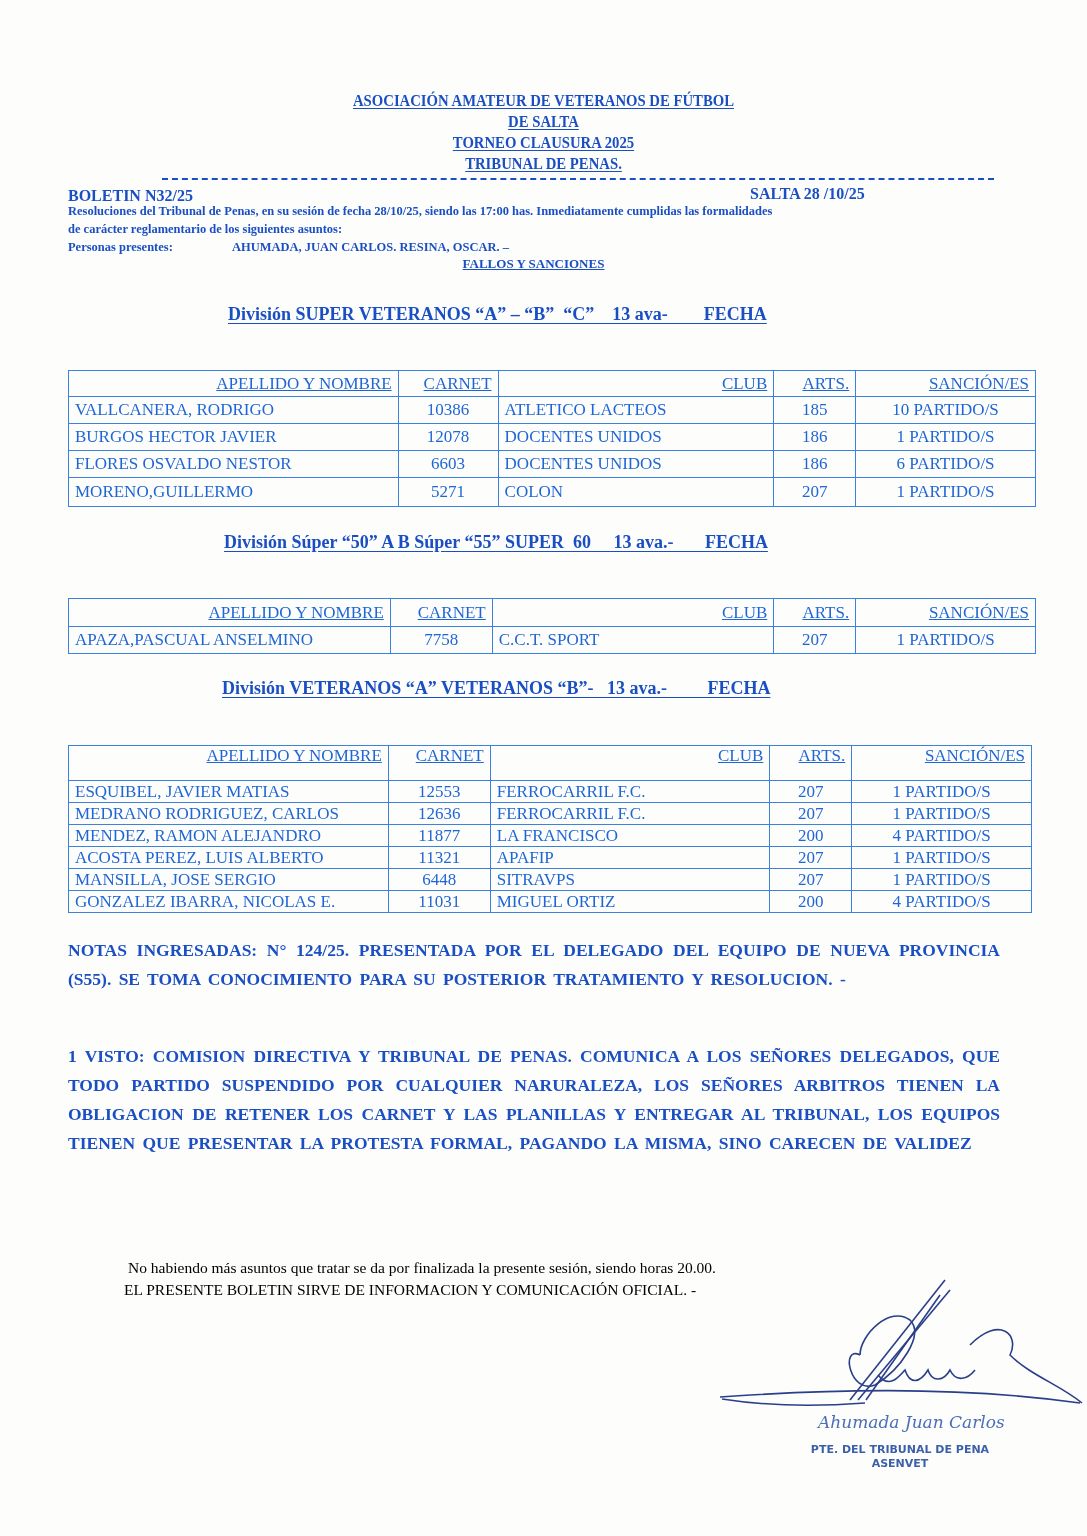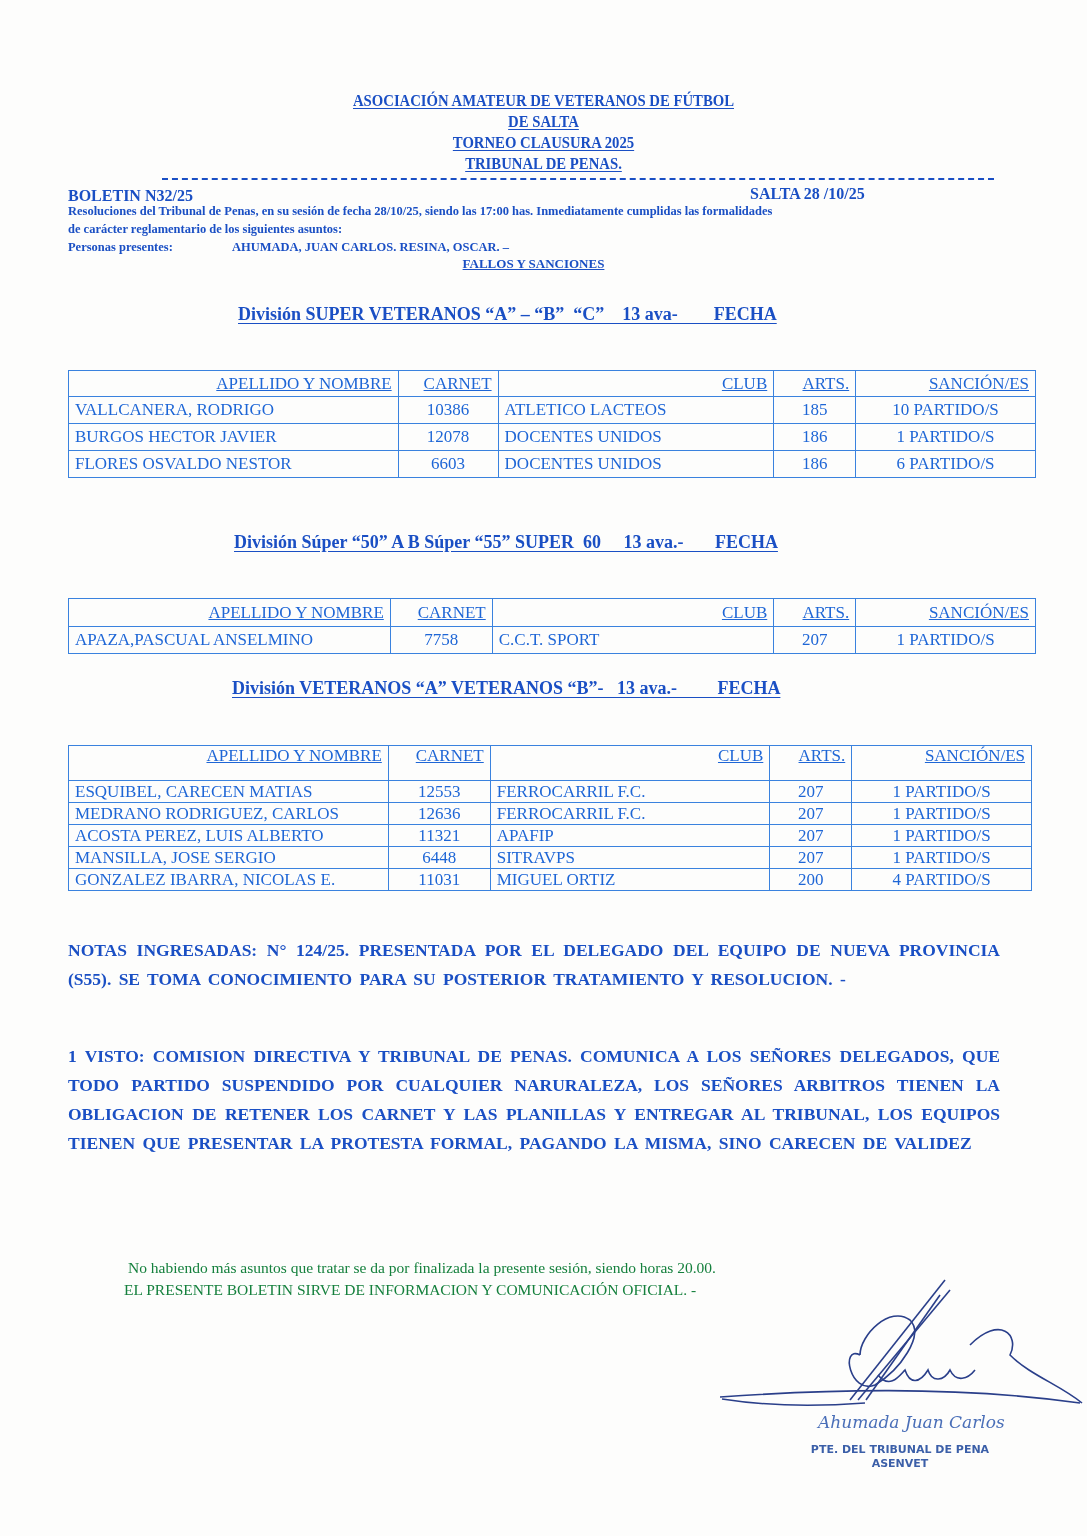--- a/index.html
+++ b/index.html
@@ -6,28 +6,28 @@
   body {
     width:1087px; height:1536px; background:#fdfdfc; position:relative; overflow:hidden;
     font-family:"Liberation Serif", serif; color:#1e5fd0;
   }
   .abs { position:absolute; }
   .hdr { color:#1a4fc4; font-weight:bold; font-size:16px; text-decoration:underline; text-underline-offset:2px; text-align:center; left:0; width:1087px; transform:scaleX(0.92); }
   .hdr-l { color:#1a4fc4; font-weight:bold; font-size:16px;margin-top:30px; }
   .dash { color:#1a4fc4; left:162px; top:178px; width:832px; border-top:2px dashed #1a4fc4; height:0; }
   .small-b { color:#1a4fc4; font-weight:bold; font-size:13px; line-height:17px; transform-origin:left top; transform:scaleX(0.96);}
   .fallos { color:#1a4fc4; font-weight:bold; font-size:13px; text-decoration:underline; text-align:center; left:0; width:1067px; }
-  .div-title { color:#1a4fc4; font-weight:bold; font-size:18px; text-decoration:underline; text-underline-offset:3px;margin-left:10px; }
+  .div-title { color:#1a4fc4; font-weight:bold; font-size:18px; text-decoration:underline; text-underline-offset:3px; }
   table.t { position:absolute; border-collapse:collapse; color:#1e66d6; font-size:17px; }
   table.t td, table.t th { border:1.5px solid #3a82de; padding:0 6px; white-space:nowrap; font-weight:normal; }
   table.t th { text-decoration:underline; text-align:right; }
   table.t td.c { text-align:center; }
   table.t td.l { text-align:left; }
   .nota { color:#1a4fc4; font-weight:bold; font-size:17.5px; line-height:29px; text-align:justify; left:68px; width:932px; word-spacing:3px; }
-  .foot { color:#15803d; font-size:15.5px; }
+  .foot { color:#000000; font-size:15.5px; }
   .sig-name { color:#4a6fb8; font-style:italic; font-size:17px; font-family:"DejaVu Serif", serif; }
   .sig-title { color:#3b5fa8; font-family:"DejaVu Sans", sans-serif; font-size:11px; font-weight:bold; text-align:center; }
 </style>
 </head>
 <body>
 
 <div class="abs hdr" style="top:92px;">ASOCIACIÓN AMATEUR DE VETERANOS DE FÚTBOL</div>
 <div class="abs hdr" style="top:113px;">DE SALTA</div>
 <div class="abs hdr" style="top:134px;">TORNEO CLAUSURA 2025</div>
 <div class="abs hdr" style="top:155px;">TRIBUNAL DE PENAS.</div>
@@ -72,20 +72,27 @@
     <td class="c">186</td>
     <td class="c">1 PARTIDO/S</td>
   </tr>
   <tr style="height:27px">
     <td class="l">FLORES OSVALDO NESTOR</td>
     <td class="c">6603</td>
     <td class="l">DOCENTES UNIDOS</td>
     <td class="c">186</td>
     <td class="c">6 PARTIDO/S</td>
   </tr>
+  <tr style="height:29px">
+    <td class="l">MORENO,GUILLERMO</td>
+    <td class="c">5271</td>
+    <td class="l">COLON</td>
+    <td class="c">207</td>
+    <td class="c">1 PARTIDO/S</td>
+  </tr>
 </tbody>
   </table>
 
 <div class="abs div-title" style="left:224px; top:532px; white-space:pre;">División Súper “50” A B Súper “55” SUPER  60     13 ava.-       FECHA</div>
 <table class="t" style="left:68px; top:598px; width:968px;">
   <colgroup>
       <col style="width:322px">
       <col style="width:102px">
       <col style="width:282px">
       <col style="width:82px">
@@ -120,32 +127,39 @@
     </colgroup>
   <tbody>
       <tr style="height:35px">
     <th style="vertical-align:top;">APELLIDO Y NOMBRE</th>
     <th style="vertical-align:top;">CARNET</th>
     <th style="vertical-align:top;">CLUB</th>
     <th style="vertical-align:top;">ARTS.</th>
     <th style="vertical-align:top;">SANCIÓN/ES</th>
   </tr>
   <tr style="height:22px">
-    <td class="l">ESQUIBEL, CARECEN MATIAS</td>
+    <td class="l">ESQUIBEL, JAVIER MATIAS</td>
     <td class="c">12553</td>
     <td class="l">FERROCARRIL F.C.</td>
     <td class="c">207</td>
     <td class="c">1 PARTIDO/S</td>
   </tr>
   <tr style="height:22px">
     <td class="l">MEDRANO RODRIGUEZ, CARLOS</td>
     <td class="c">12636</td>
     <td class="l">FERROCARRIL F.C.</td>
     <td class="c">207</td>
     <td class="c">1 PARTIDO/S</td>
+  </tr>
+  <tr style="height:22px">
+    <td class="l">MENDEZ, RAMON ALEJANDRO</td>
+    <td class="c">11877</td>
+    <td class="l">LA FRANCISCO</td>
+    <td class="c">200</td>
+    <td class="c">4 PARTIDO/S</td>
   </tr>
   <tr style="height:22px">
     <td class="l">ACOSTA PEREZ, LUIS ALBERTO</td>
     <td class="c">11321</td>
     <td class="l">APAFIP</td>
     <td class="c">207</td>
     <td class="c">1 PARTIDO/S</td>
   </tr>
   <tr style="height:22px">
     <td class="l">MANSILLA, JOSE SERGIO</td>

